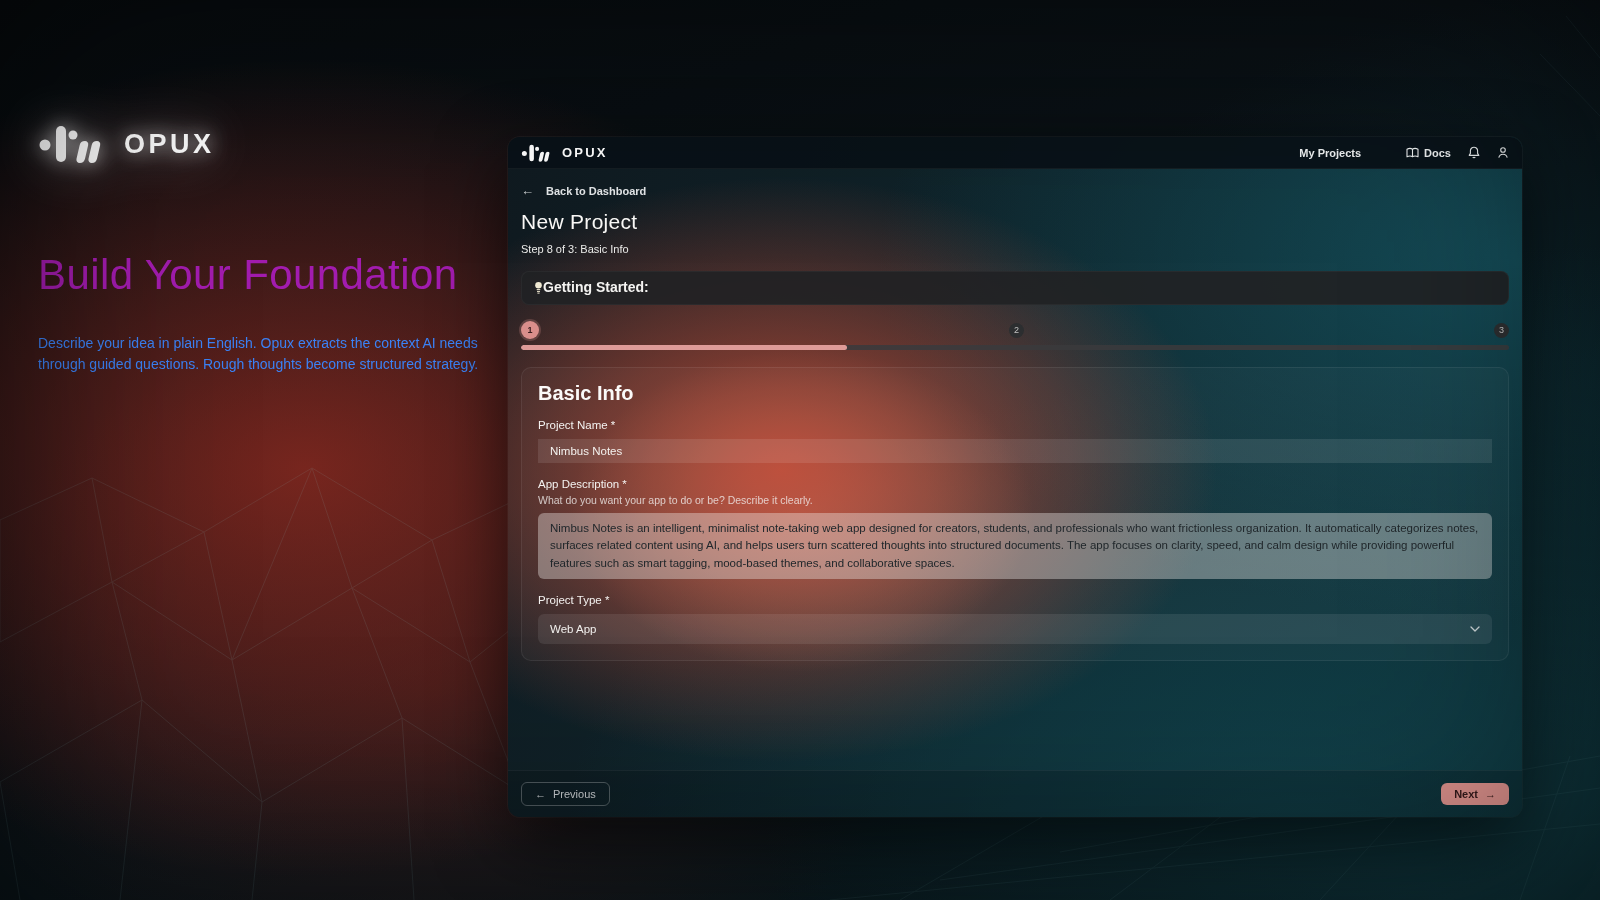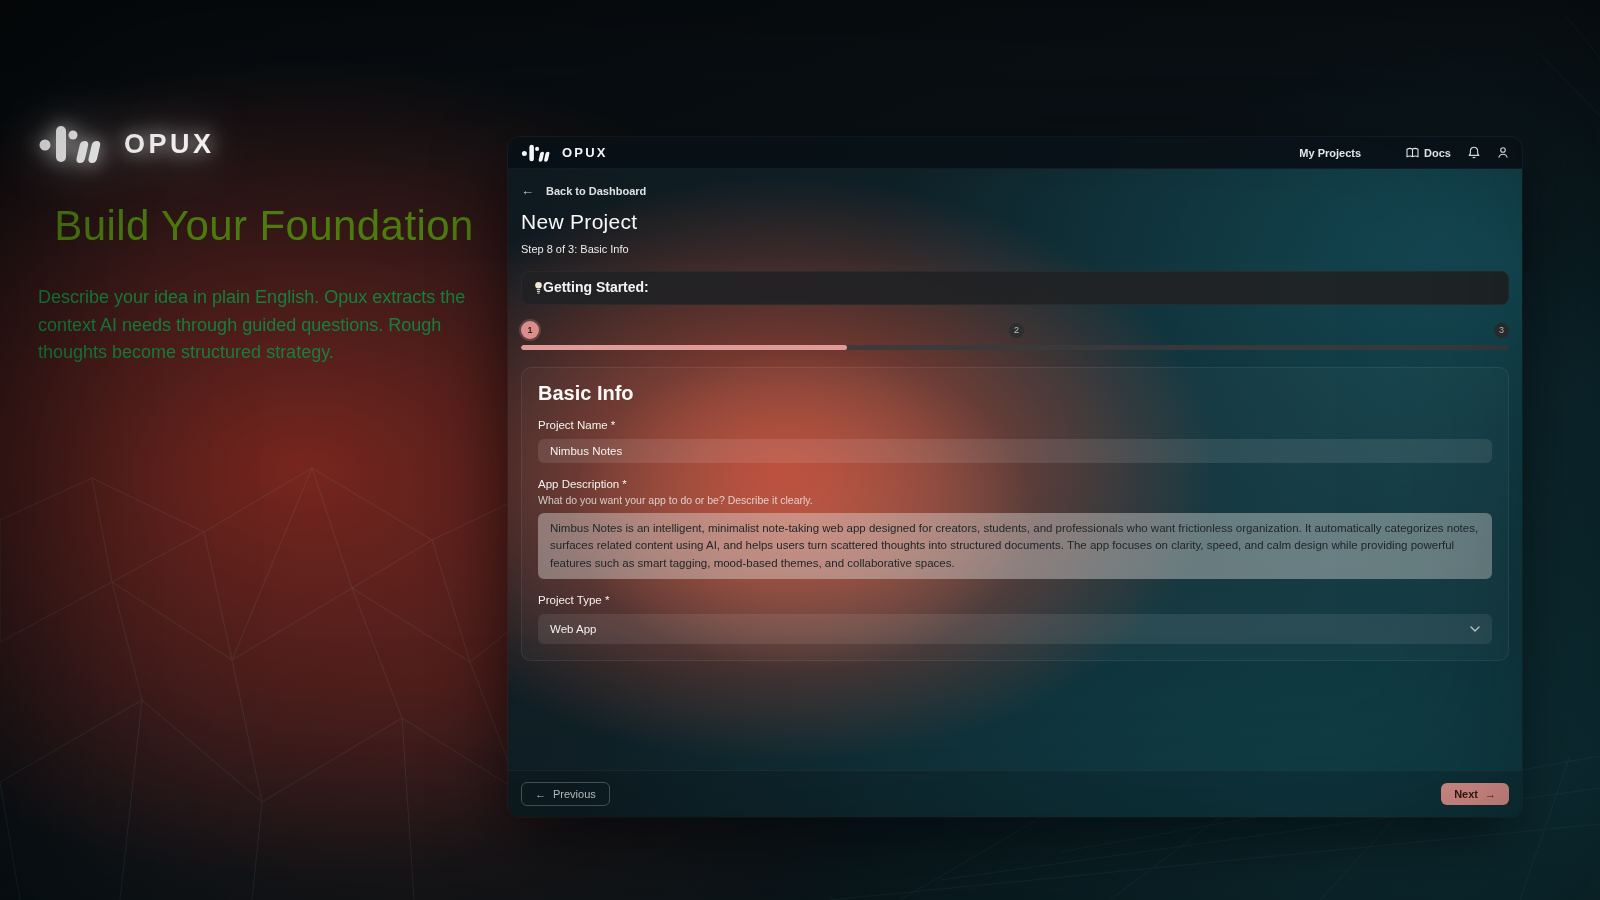--- a/index.html
+++ b/index.html
@@ -19,22 +19,22 @@
     box-shadow:inset 0 0 220px rgba(0,0,0,0.55); }
 
   
   .mesh { position:absolute; inset:0; pointer-events:none; }
 
   
   .hero { position:absolute; left:38px; top:122px; width:452px; }
   .logo-row { display:flex; align-items:center; gap:12px;
     filter:drop-shadow(0 0 10px rgba(255,255,255,0.85)) drop-shadow(0 0 26px rgba(255,255,255,0.35)); }
   .logo-word { font-size:27px; font-weight:800; letter-spacing:3.5px; color:#ffffff; }
-  .hero-title { margin-top:36px; font-size:42px; font-weight:400; letter-spacing:0.4px; color:#4d7c0f;text-align:center; }
-  .hero-body { margin-top:34px; font-size:18px; line-height:1.53; color:#15803d; }
+  .hero-title { margin-top:85px; font-size:42px; font-weight:400; letter-spacing:0.4px; color:#a21caf; }
+  .hero-body { margin-top:34px; font-size:14px; line-height:1.53; color:#3b82f6; }
 
   
   .window { position:absolute; left:508px; top:137px; width:1014px; height:680px;
     border-radius:12px; overflow:hidden; display:flex; flex-direction:column;
     box-shadow:0 24px 70px rgba(0,0,0,0.6), 0 0 0 1px rgba(255,255,255,0.05);
     background:
       radial-gradient(640px 430px at 27% 49%, rgba(196,76,55,0.92), rgba(196,76,55,0) 68%),
       radial-gradient(330px 230px at 29% 55%, rgba(238,164,132,0.50), rgba(238,164,132,0) 70%),
       radial-gradient(920px 520px at 100% 18%, rgba(21,80,92,0.85), rgba(21,80,92,0) 70%),
       radial-gradient(980px 640px at 78% 104%, rgba(17,72,82,0.75), rgba(17,72,82,0) 75%),
@@ -73,21 +73,21 @@
   .progress-fill { height:100%; border-radius:3px; background:#de9b98; }
 
   .card { margin-top:17px; border-radius:10px; border:1px solid rgba(255,255,255,0.07);
     background:rgba(255,255,255,0.028); padding:14px 16px 16px; }
   .card-title { font-size:20px; font-weight:700; color:#fbfaf9; }
   .field-label { margin-top:14px; font-size:11.5px; color:#f4f2f0; }
   .field-label.gap { margin-top:15px; }
   .helper { margin-top:4px; font-size:10.5px; color:rgba(242,240,238,0.78); }
 
   .text-input { margin-top:8px; display:block; width:100%; height:24px; border:none; outline:none;
-    border-radius:6px; background:rgba(255,255,255,0.10); color:#f4f2ef;
+    border-radius:0; background:rgba(255,255,255,0.10); color:#f4f2ef;
     font-family:inherit; font-size:11.5px; padding:0 12px; }
   .textarea { margin-top:7px; display:block; width:100%; height:66px; border:none; outline:none; resize:none;
     border-radius:6px; background:rgba(240,236,233,0.38); color:#20272b;
     font-family:inherit; font-size:11.5px; line-height:1.5; padding:7px 12px; }
   .select { margin-top:8px; height:30px; border-radius:6px; background:rgba(255,255,255,0.085);
     display:flex; align-items:center; justify-content:space-between; padding:0 12px; cursor:pointer; }
   .select-value { font-size:11.5px; color:#f2f0ee; }
 
   .footer { flex:0 0 auto; display:flex; align-items:center; justify-content:space-between;
     padding:11px 13px; border-top:1px solid rgba(255,255,255,0.055); background:rgba(8,14,18,0.22); }

